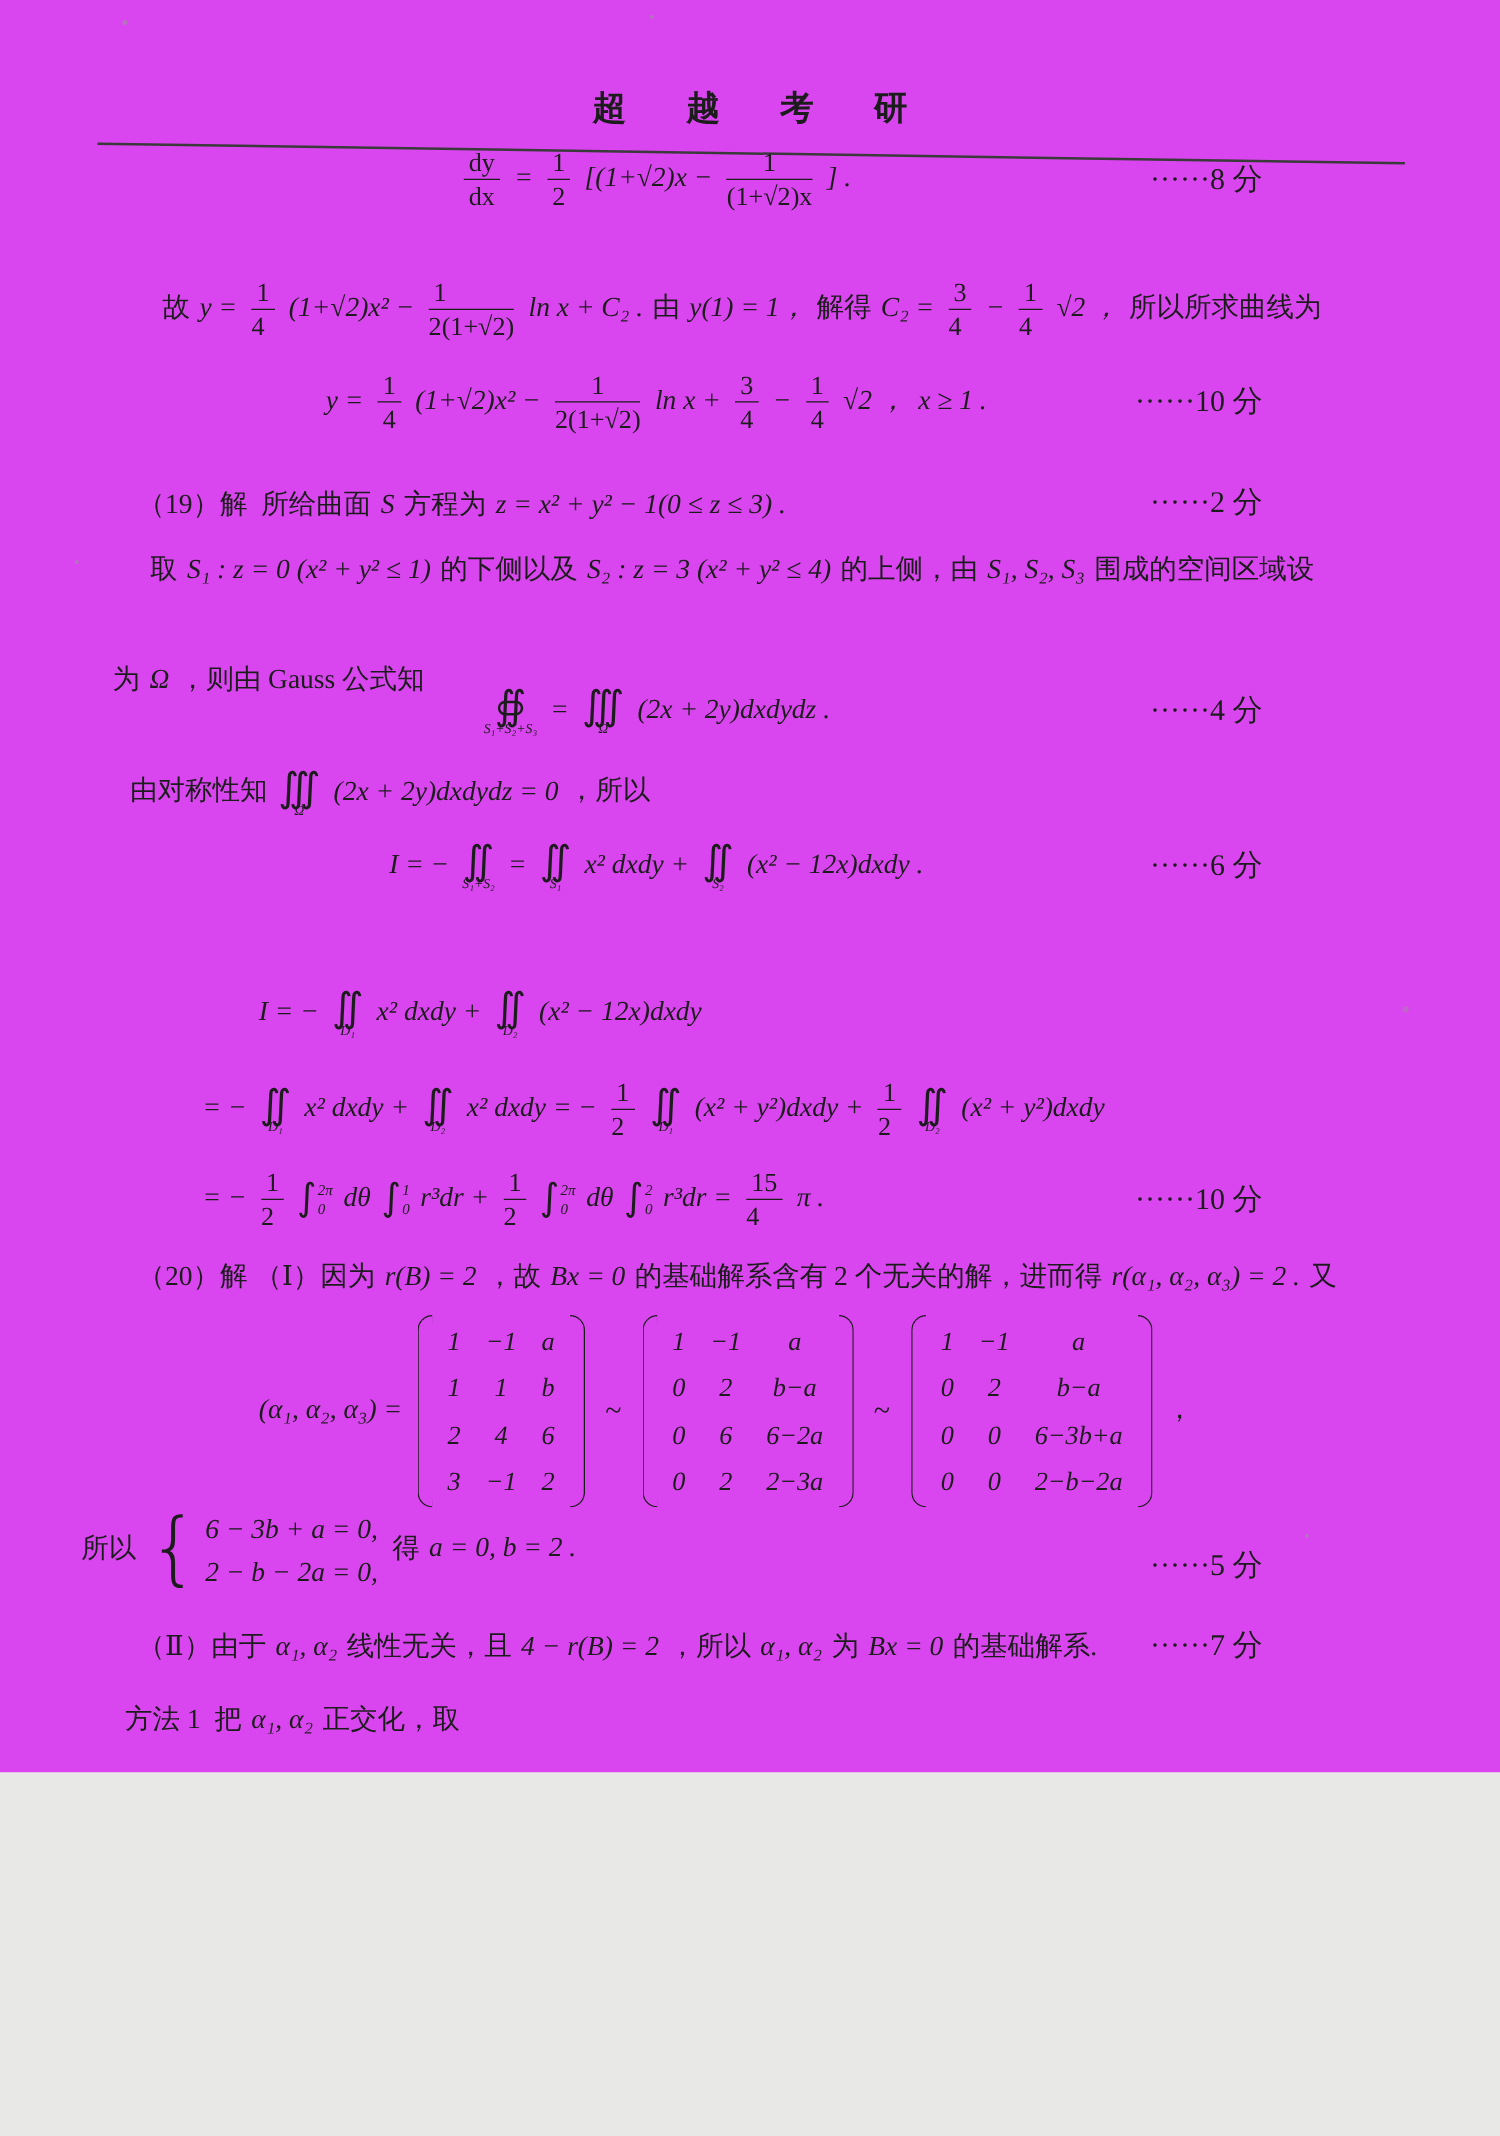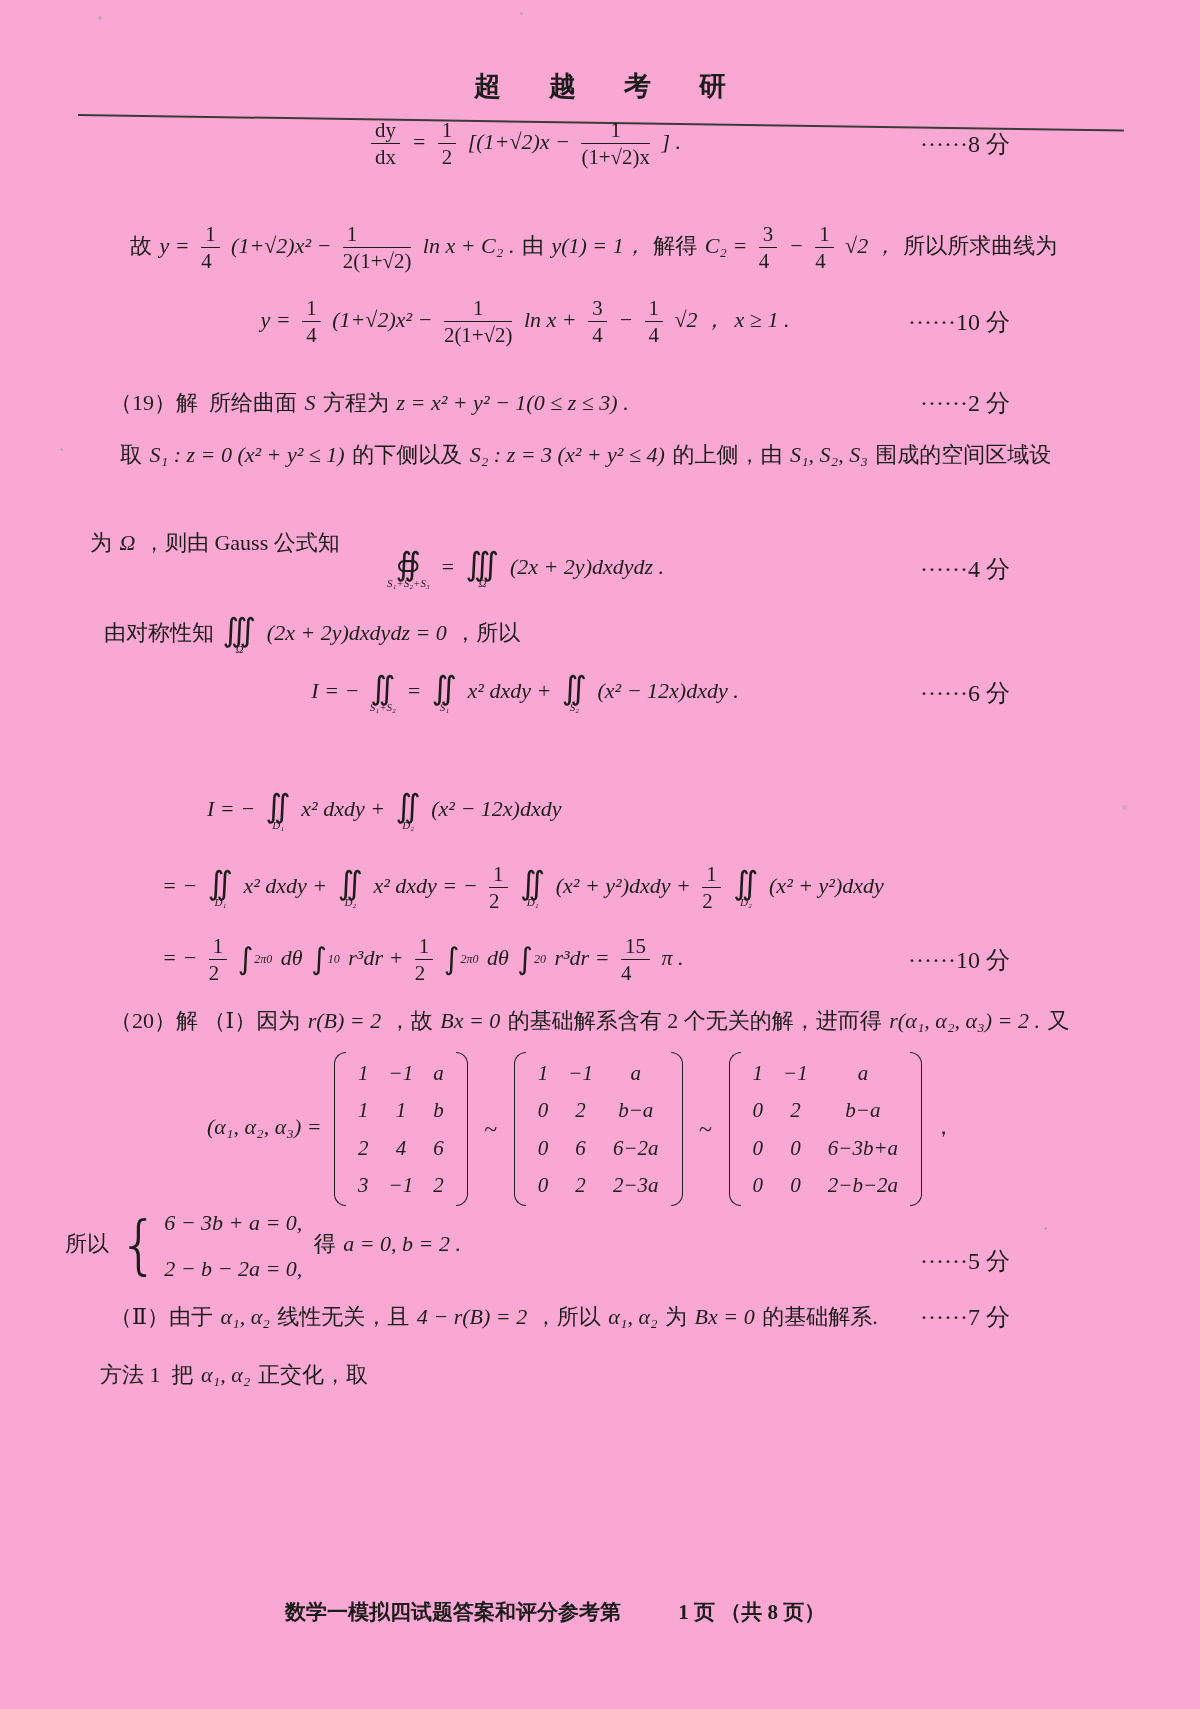--- a/index.html
+++ b/index.html
@@ -1,18 +1,18 @@
 <!DOCTYPE html>
 <html><head>
 <meta charset="utf-8">
 <style>
   html,body { margin:0; padding:0; background:#e8e8e6; }
   .page {
-    position:relative; width:1200px; height:1709px; margin:0 auto;
-    background:#f9a8d4; overflow:hidden; color:#1c1c1c;
+    position:relative; width:1200px; height:1418px; margin:0 auto;
+    background:#d946ef; overflow:hidden; color:#1c1c1c;
     font-family:"Liberation Serif","DejaVu Serif",serif;
   }
   .title {
     position:absolute; top:68px; left:0; right:0; text-align:center;
     font-size:27px; font-weight:700; letter-spacing:48px; padding-left:48px;
     font-family:"Liberation Serif","DejaVu Serif",serif;
   }
   .rule {
     position:absolute; top:114px; left:78px; width:1046px; height:2px;
     background:#3a3a3a; transform:rotate(0.85deg); transform-origin:left center;
@@ -31,35 +31,35 @@
   .fn { display:block; border-bottom:1.4px solid #1c1c1c; padding:0 4px 1px; }
   .fd { display:block; padding-top:1px; }
   
   .lint { display:inline-block; vertical-align:middle; text-align:center;
           margin:0 3px; line-height:1; }
   .ls { display:block; font-size:32px; font-family:"DejaVu Sans",sans-serif; font-style:normal; }
   .ll { display:block; font-size:11px; font-style:italic; margin-top:-2px; }
   
   .rint { display:inline-block; vertical-align:middle; white-space:nowrap; margin:0 1px; }
   .is { font-size:30px; font-family:"DejaVu Sans",sans-serif; vertical-align:middle; }
-  .ilims { display:inline-flex; vertical-align:middle;
+  .ilims { display:inline-flex; flex-direction:column; vertical-align:middle;
            font-size:12px; line-height:1.25; font-style:italic; margin-left:1px; }
   
   .mat { display:inline-flex; align-items:stretch; vertical-align:middle; margin:0 5px; }
   .paren { width:11px; border:1.7px solid #1c1c1c; }
   .pl { border-right:none; border-radius:16px 0 0 16px; margin-right:2px; }
   .pr { border-left:none; border-radius:0 16px 16px 0; margin-left:2px; }
   .mg { display:grid; grid-template-columns:repeat(3,auto); column-gap:20px; row-gap:9px;
         padding:7px 10px; align-items:center; text-align:center; font-size:21px; font-style:italic; }
   .tilde { font-size:24px; margin:0 6px; vertical-align:middle; }
   
   .sys { display:inline-flex; align-items:center; vertical-align:middle; margin:0 4px; }
   .brace { font-size:64px; font-weight:300; line-height:0.9;
            font-family:"DejaVu Sans",sans-serif; margin-right:3px; font-style:normal; }
-  .eqs { display:inline-flex; flex-direction:column; gap:16px; font-style:italic; text-align:left; }
+  .eqs { display:inline-flex; flex-direction:column; gap:5px; font-style:italic; text-align:left; }
   .footer { position:absolute; left:90px; right:90px; top:1598px; font-size:21px; font-weight:600;
             padding-left:195px; }
   .footer .fp { margin-left:52px; font-weight:600; }
   .speck { position:absolute; border-radius:50%; background:#9a9a96; opacity:0.55; }
 </style>
 </head>
 <body>
 
 <div class="page">
 

